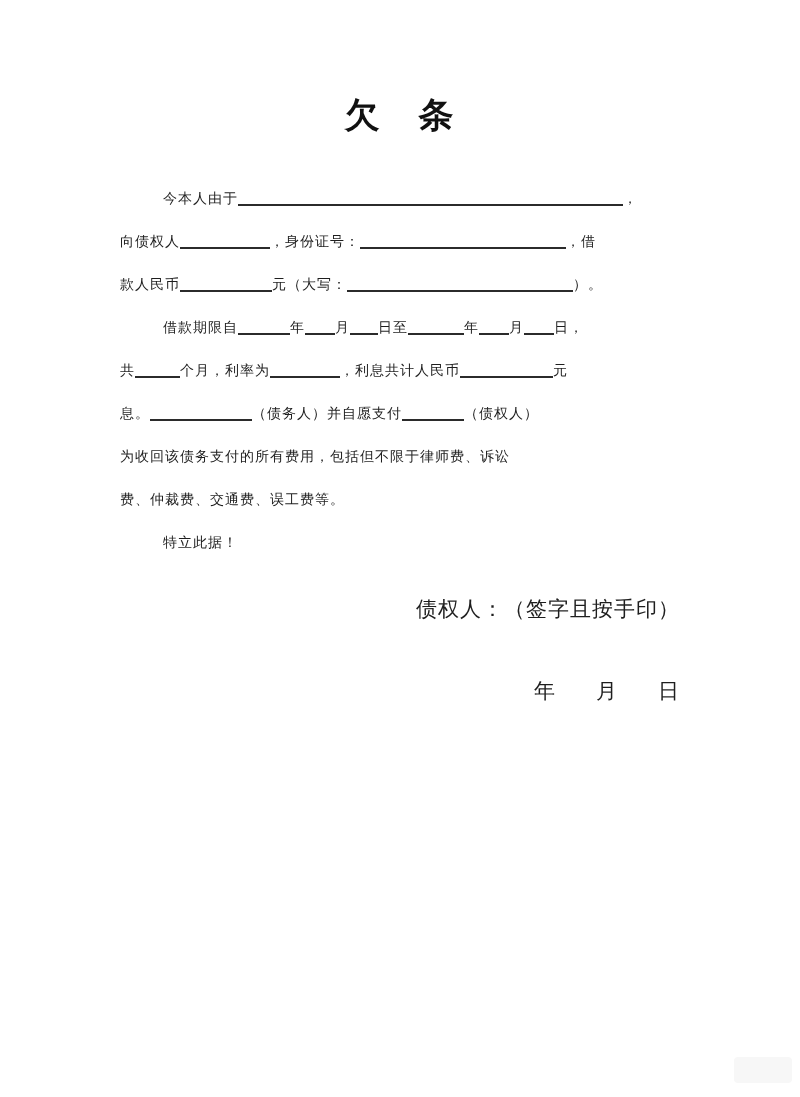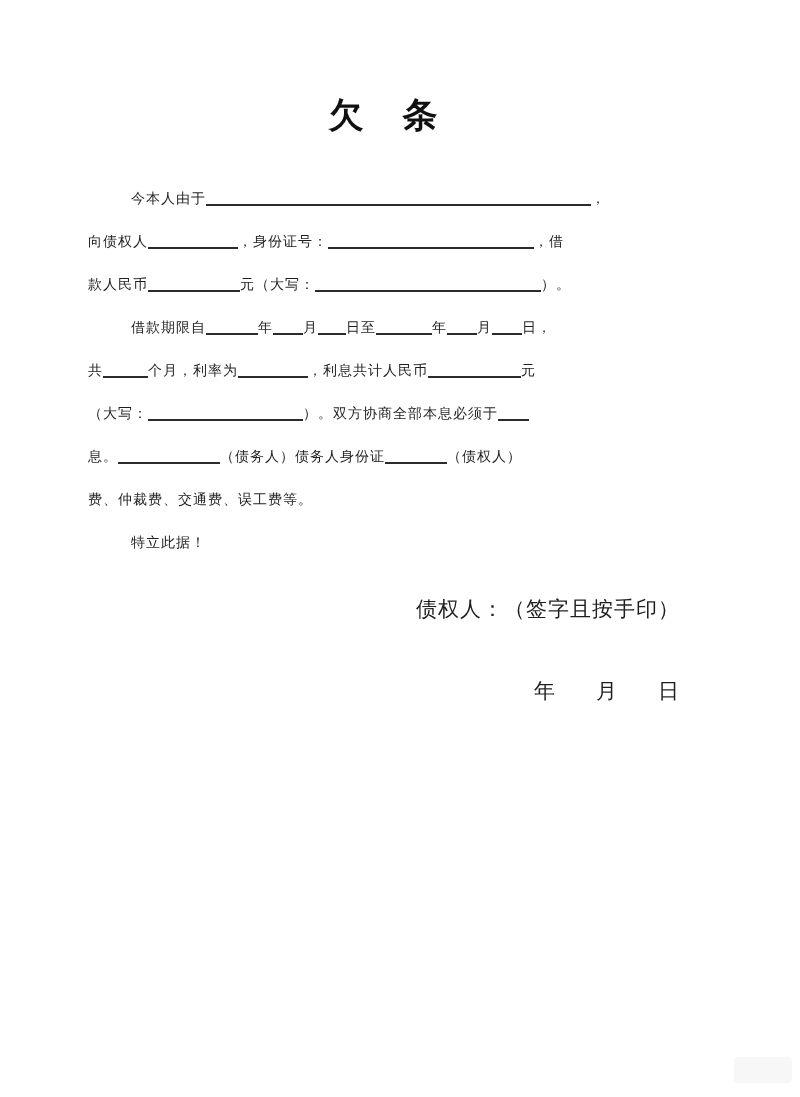--- a/index.html
+++ b/index.html
@@ -7,21 +7,21 @@
   body {
     background: #ffffff;
     font-family: "Liberation Serif", "DejaVu Serif", serif;
     color: #1e1e1e;
     overflow: hidden;
     position: relative;
   }
   .page {
     width: 800px;
     height: 1097px;
-    padding: 92px 120px 0 88px;
+    padding: 92px 120px 0 120px;
     position: relative;
   }
   .doc-title {
     text-align: center;
     font-size: 35px;
     font-weight: bold;
     line-height: 48px;
     letter-spacing: 2px;
     color: #111;
   }
@@ -78,22 +78,22 @@
 
 <div class="page">
   <div class="doc-title">欠　条</div>
 
   <div class="body-lines" id="body-lines">
       <div class="line indent"><span>今本人由于</span><span class="blank" style="width: 385px;"></span><span>，</span></div>
       <div class="line"><span>向债权人</span><span class="blank" style="width: 90px;"></span><span>，身份证号：</span><span class="blank" style="width: 206px;"></span><span>，借</span></div>
       <div class="line"><span>款人民币</span><span class="blank" style="width: 92px;"></span><span>元（大写：</span><span class="blank" style="width: 226px;"></span><span>）。</span></div>
       <div class="line indent"><span>借款期限自</span><span class="blank" style="width: 52px;"></span><span>年</span><span class="blank" style="width: 30px;"></span><span>月</span><span class="blank" style="width: 28px;"></span><span>日至</span><span class="blank" style="width: 56px;"></span><span>年</span><span class="blank" style="width: 30px;"></span><span>月</span><span class="blank" style="width: 30px;"></span><span>日，</span></div>
       <div class="line"><span>共</span><span class="blank" style="width: 45px;"></span><span>个月，利率为</span><span class="blank" style="width: 70px;"></span><span>，利息共计人民币</span><span class="blank" style="width: 93px;"></span><span>元</span></div>
-      <div class="line"><span>（大写：</span><span class="blank" style="width: 155px;"></span><span>）。双方协商全部本息必须于</span><span class="blank" style="width: 31px;"></span></div>
-      <div class="line"><span>息。</span><span class="blank" style="width: 102px;"></span><span>（债务人）债务人身份证</span><span class="blank" style="width: 62px;"></span><span>（债权人）</span></div>
+      <div class="line"><span>息。</span><span class="blank" style="width: 102px;"></span><span>（债务人）并自愿支付</span><span class="blank" style="width: 62px;"></span><span>（债权人）</span></div>
+      <div class="line"><span>为收回该债务支付的所有费用，包括但不限于律师费、诉讼</span></div>
       <div class="line"><span>费、仲裁费、交通费、误工费等。</span></div>
       <div class="line indent"><span>特立此据！</span></div>
     </div>
 
 
   <div class="sig-block creditor-block" id="creditor-block">
       <div class="sig-row"><span class="sig-label">债权人：</span><span>（签字且按手印）</span></div>
     </div>
 
   <div class="date-line" id="date-line"><span class="date-part">年</span><span class="date-part">月</span><span class="date-part">日</span></div>

